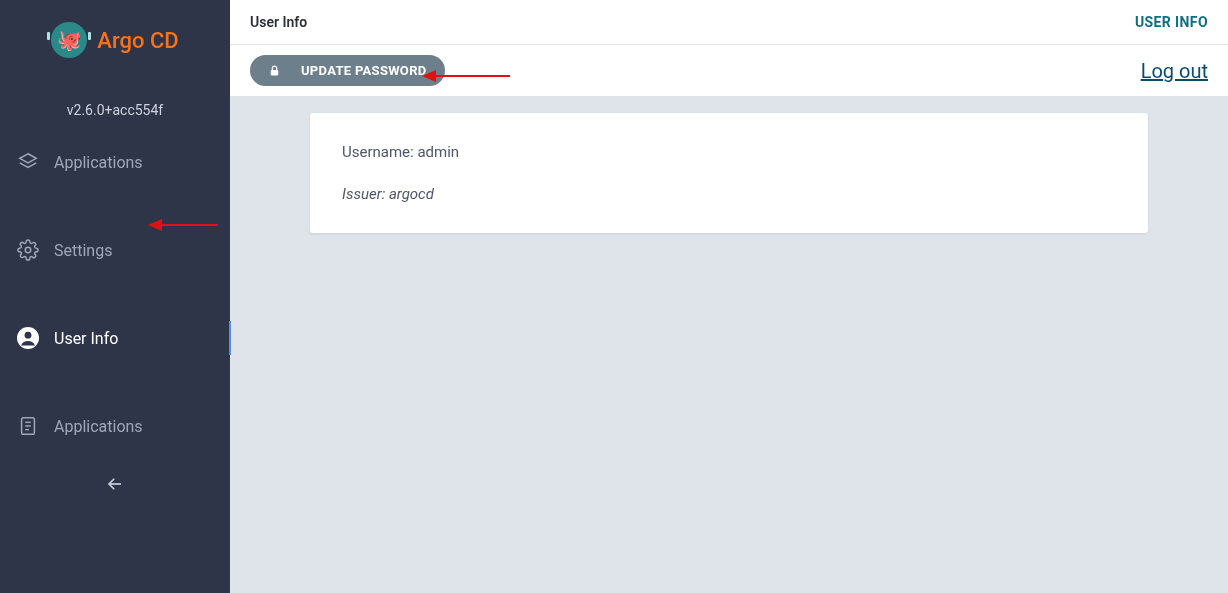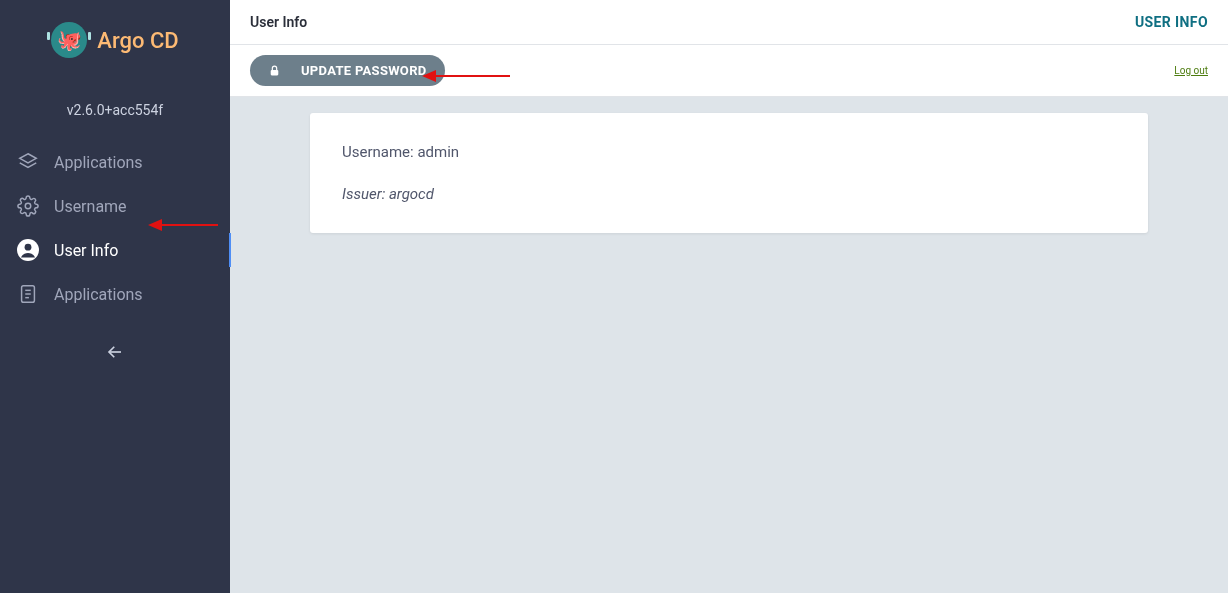--- a/index.html
+++ b/index.html
@@ -57,34 +57,35 @@
       display: flex;
       justify-content: space-between;
     }
     .goggle-side {
       width: 3px;
       height: 8px;
       background: #aee3e3;
       border-radius: 1px;
     }
     .product-name {
-      color: #fdba74;
+      color: #f97316;
       font-size: 22px;
       font-weight: 500;
     }
     .version {
       text-align: center;
       color: #ccd2e0;
       font-size: 14px;
       padding-bottom: 22px;
       margin-top: 36px;
     }
     .nav {
       display: flex;
       flex-direction: column;
+      gap: 44px;
     }
     .nav-item {
       display: flex;
       align-items: center;
       gap: 14px;
       padding: 10px 16px 10px 16px;
       font-size: 16px;
       color: #A0A6BA;
       cursor: pointer;
       position: relative;
@@ -163,22 +164,22 @@
       letter-spacing: 0.3px;
       display: inline-flex;
       align-items: center;
       gap: 20px;
       cursor: pointer;
     }
     .update-btn .lock {
       display: inline-flex;
     }
     .logout-link {
-      color: #4d7c0f;
-      font-size: 10px;
+      color: #0c4a6e;
+      font-size: 20px;
       cursor: pointer;
       text-decoration: underline;
     }
     .content {
       flex: 1;
       padding: 16px 80px;
       overflow: auto;
     }
     .card {
       background: #ffffff;
@@ -246,21 +247,21 @@
         </span>
         <span>Applications</span>
       </div>
       <div class="nav-item">
         <span class="icon">
           <svg width="22" height="22" viewBox="0 0 24 24" fill="none" stroke="currentColor" stroke-width="1.6">
                 <circle cx="12" cy="12" r="3"></circle>
                 <path d="M19.4 15a1.7 1.7 0 0 0 .34 1.87l.06.06a2 2 0 1 1-2.83 2.83l-.06-.06a1.7 1.7 0 0 0-1.87-.34 1.7 1.7 0 0 0-1 1.56V21a2 2 0 1 1-4 0v-.09a1.7 1.7 0 0 0-1-1.56 1.7 1.7 0 0 0-1.87.34l-.06.06a2 2 0 1 1-2.83-2.83l.06-.06a1.7 1.7 0 0 0 .34-1.87 1.7 1.7 0 0 0-1.56-1H3a2 2 0 1 1 0-4h.09a1.7 1.7 0 0 0 1.56-1 1.7 1.7 0 0 0-.34-1.87l-.06-.06a2 2 0 1 1 2.83-2.83l.06.06a1.7 1.7 0 0 0 1.87.34H9a1.7 1.7 0 0 0 1-1.56V3a2 2 0 1 1 4 0v.09a1.7 1.7 0 0 0 1 1.56 1.7 1.7 0 0 0 1.87-.34l.06-.06a2 2 0 1 1 2.83 2.83l-.06.06a1.7 1.7 0 0 0-.34 1.87V9a1.7 1.7 0 0 0 1.56 1H21a2 2 0 1 1 0 4h-.09a1.7 1.7 0 0 0-1.56 1z"></path>
               </svg>
         </span>
-        <span>Username</span>
+        <span>Settings</span>
       </div>
       <div class="nav-item active">
         <span class="icon">
           <svg width="24" height="24" viewBox="0 0 24 24" fill="currentColor">
                 <circle cx="12" cy="12" r="11" fill="currentColor"></circle>
                 <circle cx="12" cy="9.2" r="3.4" fill="#2f3549"></circle>
                 <path d="M5 19.5c1.2-3.2 4-4.6 7-4.6s5.8 1.4 7 4.6" fill="#2f3549"></path>
               </svg>
         </span>
         <span>User Info</span>

